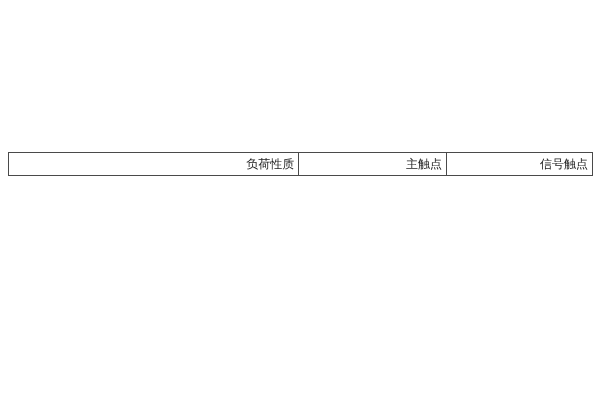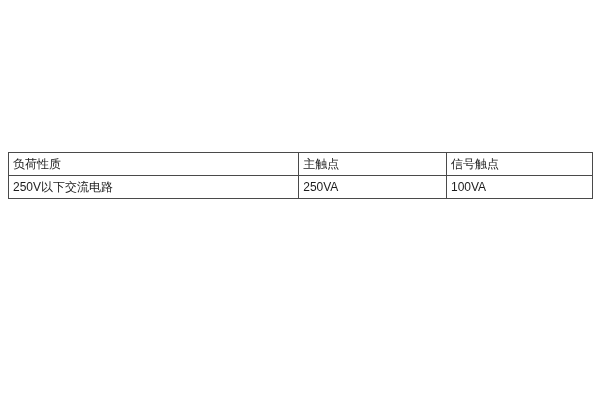--- a/index.html
+++ b/index.html
@@ -25,21 +25,21 @@
     background: #ffffff;
   }
   table.spec-table th,
   table.spec-table td {
     border: 1px solid #4a4a4a;
     height: 22px;
     padding: 0 4px;
     font-size: 12px;
     font-weight: normal;
     color: #1c1c1c;
-    text-align: left;
+    text-align: right;
     vertical-align: middle;
     white-space: nowrap;
     overflow: hidden;
     margin-top: 12px;
   }
   col.c-load   { width: 49.7%; }
   col.c-main   { width: 25.3%; }
   col.c-signal { width: 25.0%; }
 </style>
 </head>
@@ -53,20 +53,15 @@
       <col class="c-signal">
     </colgroup>
     <thead>
       <tr>
         <th>负荷性质</th>
         <th>主触点</th>
         <th>信号触点</th>
       </tr>
     </thead>
     <tbody>
-      <tr>
-        <td>250V以下交流电路</td>
-        <td>250VA</td>
-        <td>100VA</td>
-      </tr>
     </tbody>
   </table>
 </div>
 
 </body></html>

